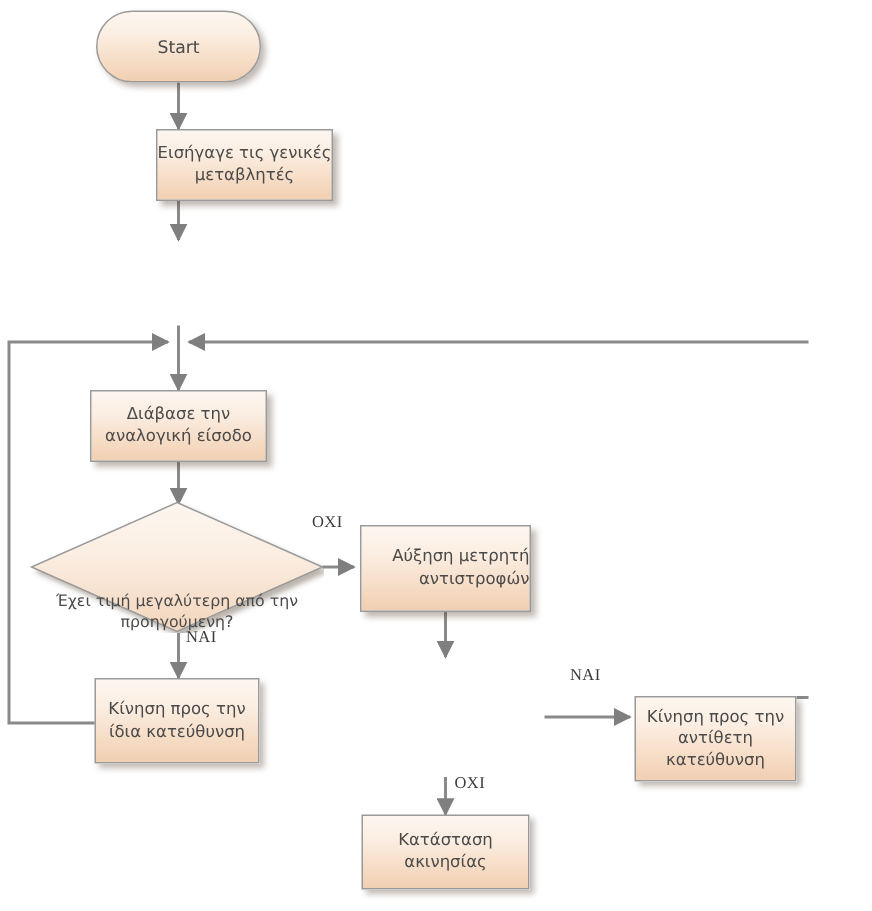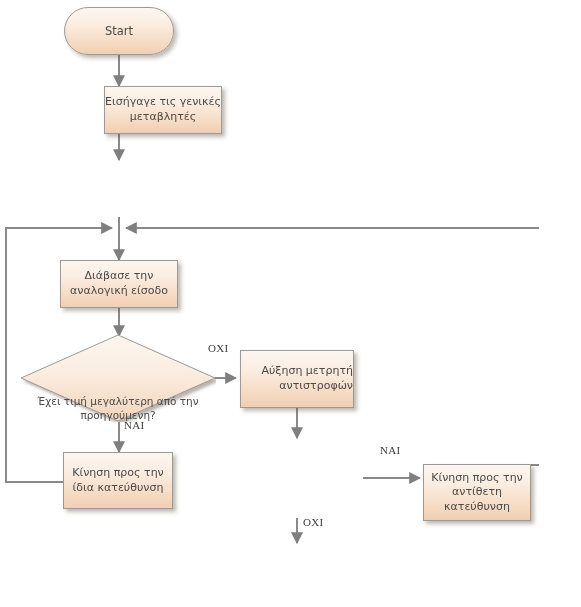--- a/index.html
+++ b/index.html
@@ -153,20 +153,23 @@
 
   <div class="node proc t-proc" style="left:240px; top:350px; width:114px; height:58px;text-align:right;">
     <span>Αύξηση μετρητή αντιστροφών</span>
   </div>
 
 
   <div class="node proc t-proc" style="left:423px; top:437px; width:108px; height:57px;margin-top:27px;">
     <span>Κίνηση προς την αντίθετη κατεύθυνση</span>
   </div>
 
+  <div class="node proc t-proc" style="left:241px; top:543px; width:112px; height:50px;">
+    <span>Κατάσταση ακινησίας</span>
+  </div>
 
   <div class="lbl" style="left:208px; top:342px;">ΟΧΙ</div>
 
   <div class="lbl" style="left:124px; top:419px;">ΝΑΙ</div>
 
   <div class="lbl" style="left:380px; top:444px;">ΝΑΙ</div>
 
   <div class="lbl" style="left:303px; top:516px;">ΟΧΙ</div>
 
 </div>

